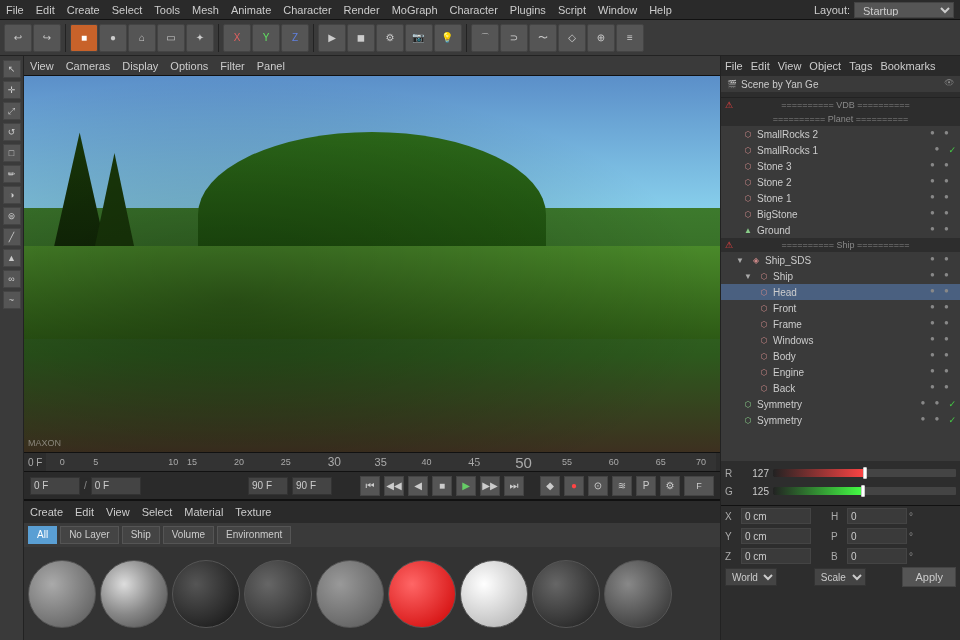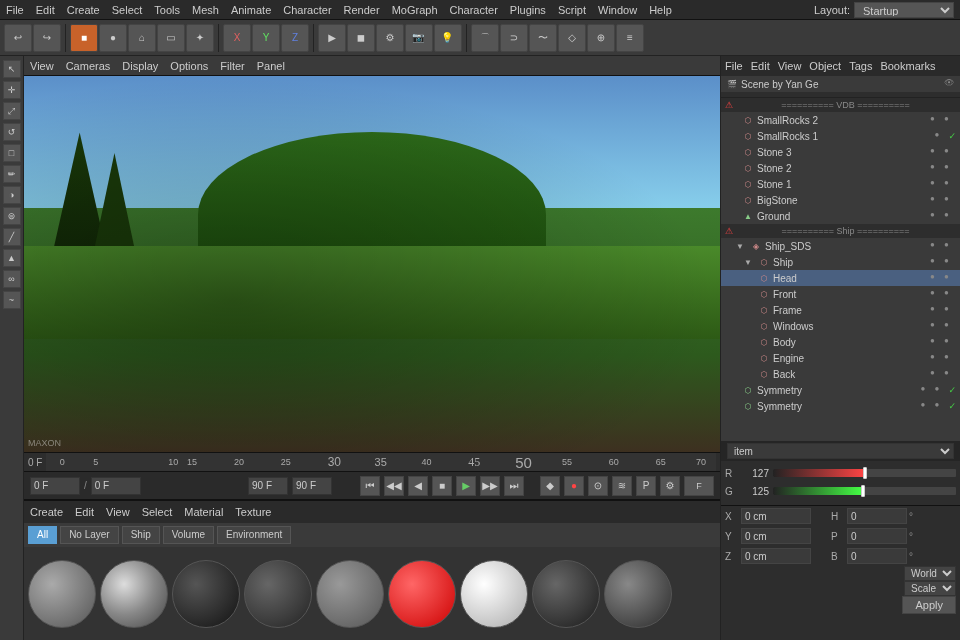--- a/index.html
+++ b/index.html
@@ -192,23 +192,22 @@
       background: #3a3a3a; border: 1px solid #444; color: #ccc; font-size: 10px;
       width: 70px; height: 16px; padding: 0 3px;
     }
     .coord-label2 { font-size: 10px; color: #aaa; width: 14px; }
     .coord-field2 {
       background: #3a3a3a; border: 1px solid #444; color: #ccc; font-size: 10px;
       width: 60px; height: 16px; padding: 0 3px;
     }
     .coord-deg { font-size: 10px; color: #888; }
     #coords-footer {
-      height: 22px; display: flex; align-items: flex-end; padding: 0 4px;
+      height: 22px; display: flex; align-items: center; padding: 0 4px;
       justify-content: space-between;
-      flex-direction: column;
     }
     .coord-select {
       background: #444; border: 1px solid #333; color: #ccc; font-size: 10px;
       height: 18px; padding: 0 2px;
     }
     .apply-btn {
       background: #555; border: 1px solid #444; color: #ccc; font-size: 11px;
       padding: 2px 12px; cursor: pointer; height: 20px;
     }
 
@@ -451,20 +450,23 @@
         <span class="tree-eye">👁</span>
       </div>
 
       <div style="height:6px; background:#2d2d2d; border-bottom:1px solid #222;"></div>
 
       <div class="divider-item">
         <span class="error-icon">⚠</span>
         <span class="divider-label">========== VDB ==========</span>
       </div>
 
+      <div class="divider-item">
+        <span class="divider-label">========== Planet ==========</span>
+      </div>
 
       <div class="tree-item">
         <span class="tree-indent" style="width:16px;"></span>
         <span class="tree-icon" style="color:#c88;">⬡</span>
         <span class="tree-label">SmallRocks 2</span>
         <span class="tree-eye">●</span>
         <span class="tree-eye">●</span>
       </div>
 
       <div class="tree-item">
@@ -606,25 +608,20 @@
       <div class="tree-item">
         <span class="tree-indent" style="width:16px;"></span>
         <span class="tree-icon" style="color:#88cc88;">⬡</span>
         <span class="tree-label">Symmetry</span>
         <span class="tree-eye">●</span>
         <span class="tree-eye">●</span>
         <span style="color:#44cc44; font-size:9px; margin-left:2px;">✓</span>
       </div>
     </div>
 
-    <div id="item-label">
-      <select class="item-select">
-        <option value="item">item</option>
-      </select>
-    </div>
 
     <div id="rgb-panel">
       <div class="rgb-row">
         <span class="rgb-label">R</span>
         <span class="rgb-value">127</span>
         <div class="rgb-slider-container">
           <div class="rgb-fill-r" style="width:50%;"></div>
           <div class="rgb-handle" style="left:50%;"></div>
         </div>
       </div>

